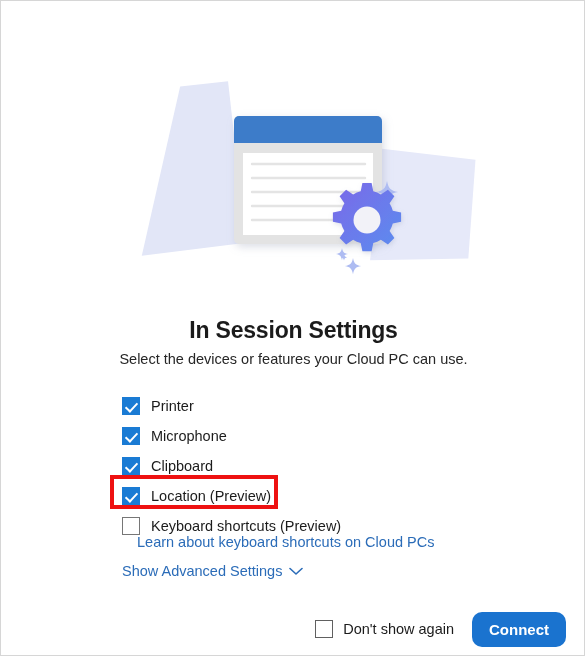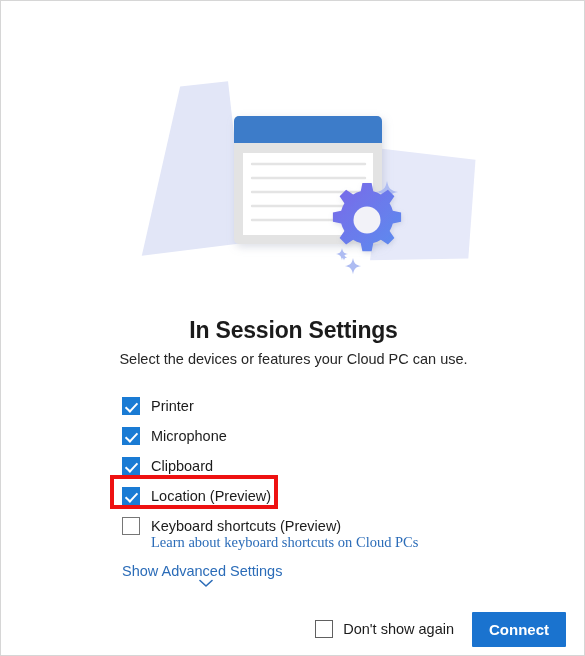--- a/index.html
+++ b/index.html
@@ -105,38 +105,36 @@
     width: 168px;
     height: 34px;
     box-sizing: border-box;
     border: 4px solid #ee1111;
     pointer-events: none;
   }
 
   
   #kb-link {
     position: absolute;
-    left: 150px;
+    left: 136px;
     top: 533px;
     font-size: 14.5px;
     color: #2b6cb8;
     cursor: pointer;
     white-space: nowrap;
-    font-family: Liberation Serif, serif;
   }
 
   
   #advanced {
     position: absolute;
     left: 121px;
     top: 562px;
     display: flex;
     align-items: center;
     cursor: pointer;
-    flex-direction: column;
   }
   #advanced-label {
     font-size: 14.5px;
     color: #2b6cb8;
     white-space: nowrap;
   }
   #chevron {
     margin-left: 7px;
     display: inline-block;
     line-height: 0;
@@ -168,21 +166,21 @@
   #dontshow-label {
     margin-left: 10px;
     font-size: 14.5px;
     color: #1b1b1b;
     white-space: nowrap;
   }
   #connect-btn {
     background: #1a73cf;
     color: #ffffff;
     border: none;
-    border-radius: 1px;
+    border-radius: 10px;
     font-family: "Liberation Sans", sans-serif;
     font-size: 15px;
     font-weight: bold;
     width: 94px;
     height: 35px;
     cursor: pointer;
   }
 </style>
 </head>
 <body>

